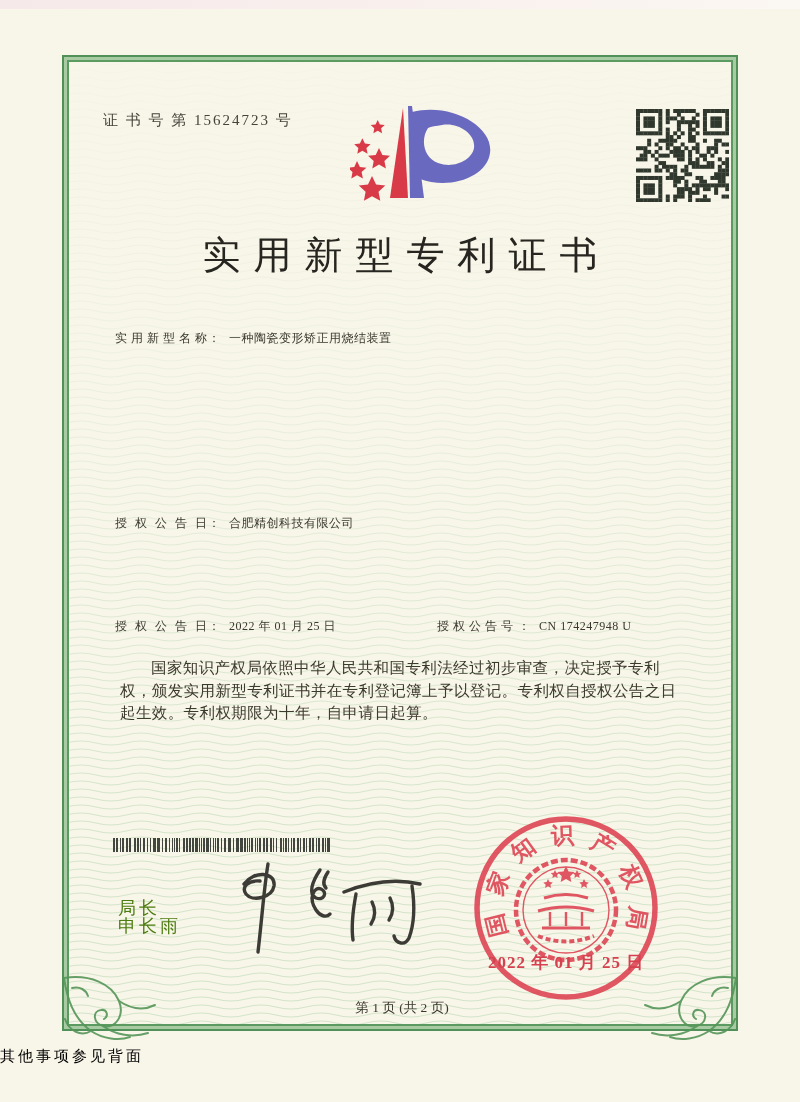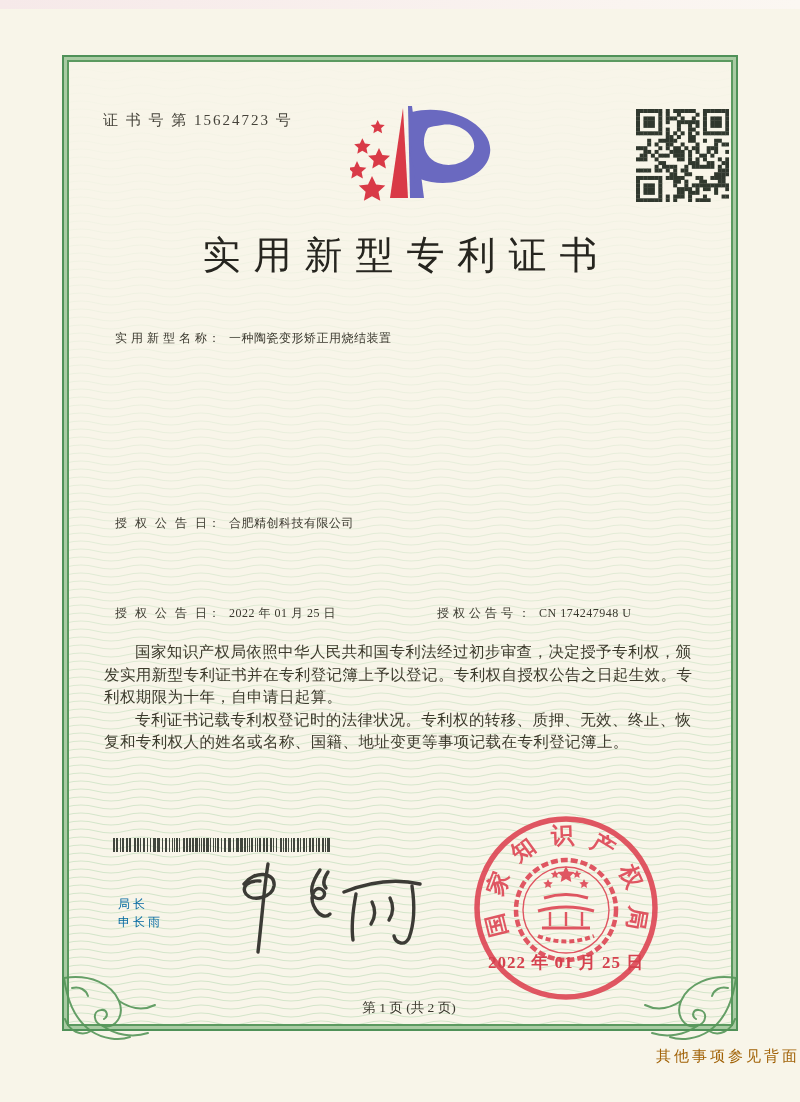--- a/index.html
+++ b/index.html
@@ -23,28 +23,28 @@
   .title{left:0;top:230px;width:800px;text-align:center;font-size:38px;font-weight:normal;
          letter-spacing:13px;color:#26251f;text-indent:13px;}
   .f-row{left:115px;font-size:12px;white-space:nowrap;color:#3a382e;}
   .lab{display:inline-block;width:92px;text-align:justify;text-align-last:justify;}
   .colon{display:inline-block;margin:0 9px 0 1px;}
   .val{letter-spacing:.5px;}
   .val-block{display:inline-block;width:458px;vertical-align:top;white-space:normal;line-height:27px;}
   .grant2{position:absolute;left:322px;top:0;white-space:nowrap;}
   .body-text{left:104px;top:641px;width:596px;font-size:15.5px;line-height:22.5px;
              color:#3c3a2c;letter-spacing:.4px;}
-  .body-text p{margin:0;text-indent:2em;}
+  .body-text p{margin:16px;text-indent:2em;}
   .director{left:118px;font-family:"Liberation Sans","DejaVu Sans",sans-serif;
-            font-size:12px;letter-spacing:3px;color:#0369a1;}
+            font-size:18px;letter-spacing:3px;color:#4d7c0f;}
   .seal-date{left:464px;top:951px;width:204px;text-align:center;font-size:17px;
              letter-spacing:1px;color:#d5414e;font-weight:bold;}
-  .page-footer{left:62px;top:999px;width:680px;text-align:center;font-size:13.5px;color:#3a382e;margin-left:7px;}
-  .back-note{left:0;top:1047px;width:800px;text-align:right;font-size:15px;
-             letter-spacing:3px;color:#a16207;}
+  .page-footer{left:62px;top:999px;width:680px;text-align:center;font-size:13.5px;color:#3a382e;}
+  .back-note{left:0;top:1047px;width:800px;text-align:left;font-size:15px;
+             letter-spacing:3px;color:#000000;}
 </style>
 </head>
 <body>
 
 <div class="page">
 
   <div class="abs scan-strip"></div>
 
   <svg class="abs waves" width="668" height="968">
     <defs>
@@ -415,30 +415,29 @@
     </svg>
 
   <div class="abs title">实用新型专利证书</div>
 
   <div class="abs f-row" style="top:330px">
     <span class="lab">实用新型名称</span><span class="colon">：</span><span class="val">一种陶瓷变形矫正用烧结装置</span>
   </div>
   <div class="abs f-row" style="top:515px">
     <span class="lab">授权公告日</span><span class="colon">：</span><span class="val">合肥精创科技有限公司</span>
   </div>
-  <div class="abs f-row" style="top:605px">
+  <div class="abs f-row" style="top:618px">
     <span class="lab">授权公告日</span><span class="colon">：</span><span class="val">2022 年 01 月 25 日</span>
     <span class="grant2">
       <span style="letter-spacing:4px;text-align:right;">授权公告号</span><span class="colon">：</span><span class="val">CN 174247948 U</span>
     </span>
   </div>
 
   <div class="abs body-text">
     <p>国家知识产权局依照中华人民共和国专利法经过初步审查，决定授予专利权，颁发实用新型专利证书并在专利登记簿上予以登记。专利权自授权公告之日起生效。专利权期限为十年，自申请日起算。</p>
-    <p>专利证书记载专利权登记时的法律状况。专利权的转移、质押、无效、终止、恢复和专利权人的姓名或名称、国籍、地址变更等事项记载在专利登记簿上。</p>
   </div>
 
   <svg class="abs" id="barcode" style="left:113px;top:838px;" width="218" height="14">
       <rect x="0" y="0" width="2" height="14" fill="#42463e"></rect>
       <rect x="3" y="0" width="2" height="14" fill="#42463e"></rect>
       <rect x="7" y="0" width="1" height="14" fill="#42463e"></rect>
       <rect x="9" y="0" width="2" height="14" fill="#42463e"></rect>
       <rect x="13" y="0" width="2" height="14" fill="#42463e"></rect>
       <rect x="16" y="0" width="2" height="14" fill="#42463e"></rect>
       <rect x="21" y="0" width="2" height="14" fill="#42463e"></rect>

